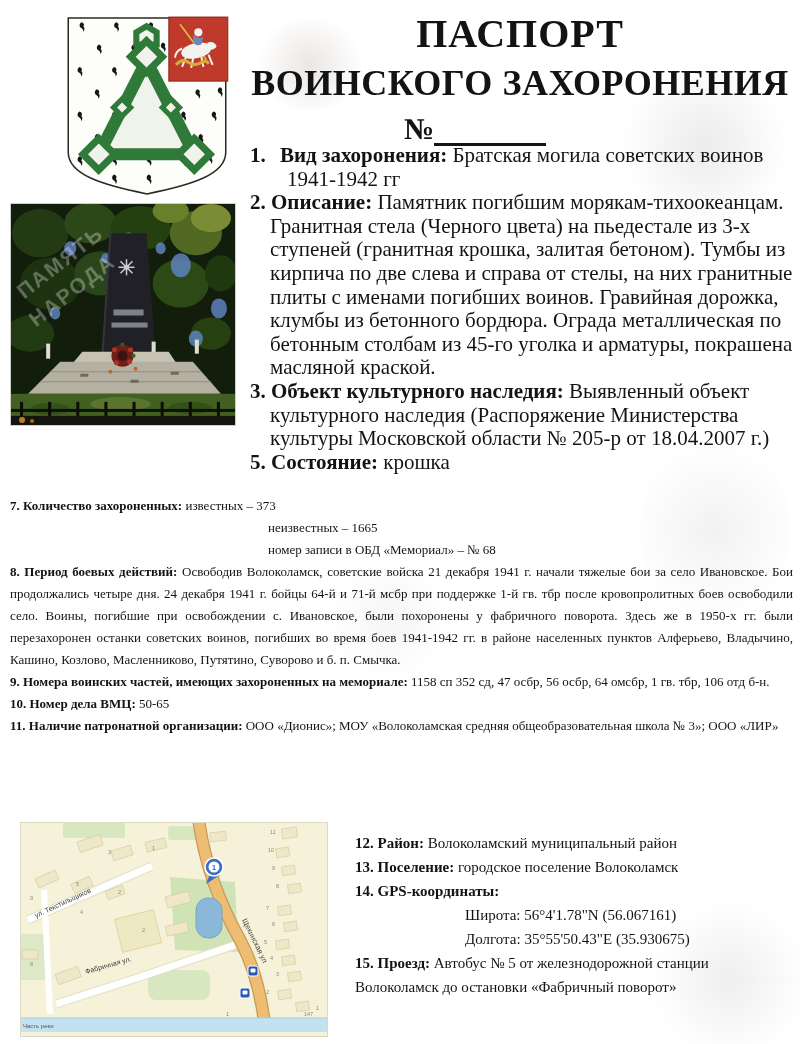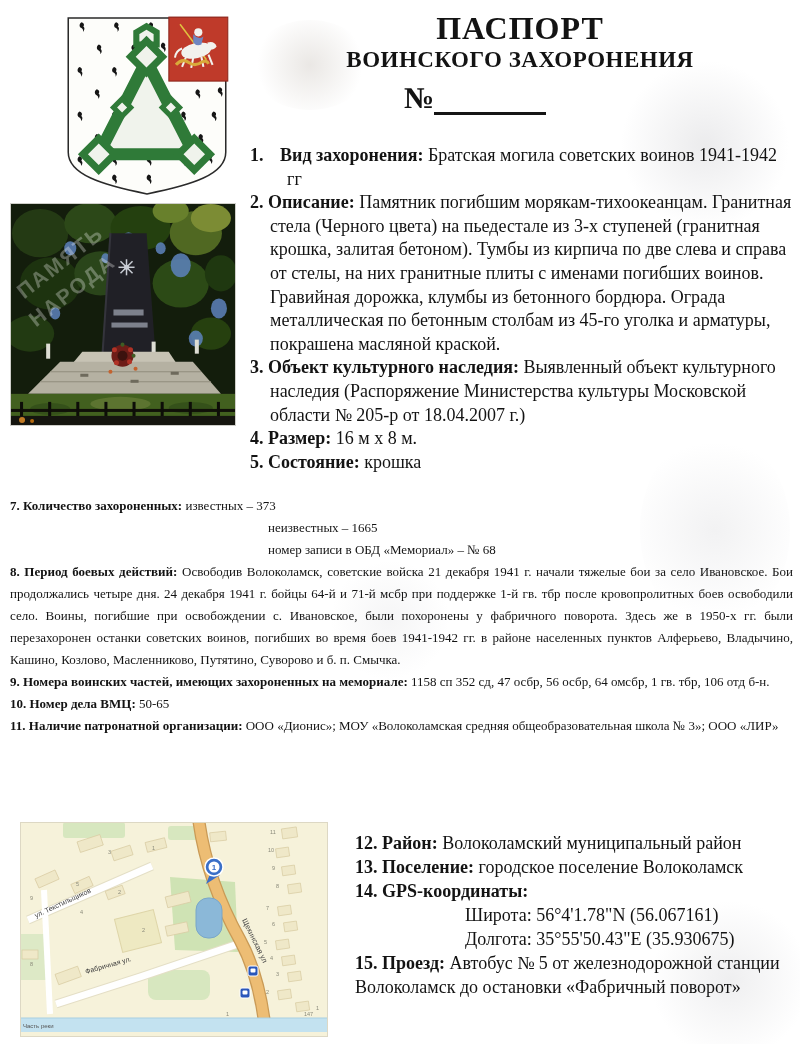--- a/index.html
+++ b/index.html
@@ -9,39 +9,39 @@
     position:relative; overflow:hidden;
   }
   .smudge { position:absolute; border-radius:50%; pointer-events:none; }
   .s1 { left:620px; top:60px;  width:170px; height:170px; background:radial-gradient(circle, rgba(190,190,195,.30), rgba(190,190,195,0) 70%); }
   .s2 { left:250px; top:20px;  width:120px; height:90px;  background:radial-gradient(circle, rgba(180,170,160,.28), rgba(180,170,160,0) 70%); }
   .s3 { left:640px; top:430px; width:150px; height:200px; background:radial-gradient(circle, rgba(195,195,200,.22), rgba(195,195,200,0) 70%); }
   .s4 { left:650px; top:900px; width:160px; height:160px; background:radial-gradient(circle, rgba(190,190,195,.25), rgba(190,190,195,0) 70%); }
   .s5 { left:330px; top:560px; width:120px; height:120px; background:radial-gradient(circle, rgba(200,200,205,.18), rgba(200,200,205,0) 70%); }
 
   .title { position:absolute; left:248px; top:10px; width:544px; text-align:center; font-weight:bold; }
-  .t1 { font-size:32px; letter-spacing:1px; }
-  .t2 { font-size:23px; letter-spacing:.5px; white-space:nowrap; }
+  .t1 { font-size:40px; letter-spacing:1px; }
+  .t2 { font-size:36px; letter-spacing:.5px; margin-top:5px; white-space:nowrap; }
   .noline { margin-top:8px; font-size:30px; text-align:center; padding-right:90px; }
   .noline .blank { display:inline-block; width:112px; border-bottom:3px solid #151515; height:30px; vertical-align:bottom; }
 
   .arms  { position:absolute; left:58px; top:12px; }
   .photo { position:absolute; left:10px; top:203px; }
   .mapbx { position:absolute; left:20px; top:822px; }
 
-  .col-right { position:absolute; left:250px; top:144px; width:544px; font-size:18px; line-height:23.6px; }
+  .col-right { position:absolute; left:250px; top:144px; width:544px; font-size:21px; line-height:23.6px; }
   .hang  { padding-left:20px; text-indent:-20px; }
   .hang1 { padding-left:37px; text-indent:-37px; }
   .n1 { display:inline-block; width:30px; text-indent:0; }
 
   .block-full { position:absolute; left:10px; top:495px; width:783px; font-size:13px; line-height:22px; }
   .pad258 { padding-left:258px; }
   .just { text-align:justify; }
 
-  .block-br { position:absolute; left:355px; top:831px; width:437px; font-size:18px; line-height:24px; }
+  .block-br { position:absolute; left:355px; top:831px; width:437px; font-size:15px; line-height:24px; }
   .pad110 { padding-left:110px; }
 
   b { font-weight:bold; }
 </style>
 </head>
 <body>
 
 <div>
 
   <div class="smudge s1"></div>
@@ -220,23 +220,20 @@
     <div class="hang1">
       <b class="n1">1.</b><b>Вид захоронения:</b> <span>Братская могила советских воинов 1941-1942 гг</span>
     </div>
     <div class="hang">
       <b>2.</b> <b>Описание:</b> <span>Памятник погибшим морякам-тихоокеанцам. Гранитная стела (Черного цвета) на пьедестале из 3-х ступеней (гранитная крошка, залитая бетоном). Тумбы из кирпича по две слева и справа от стелы, на них гранитные плиты с именами погибших воинов. Гравийная дорожка, клумбы из бетонного бордюра. Ограда металлическая по бетонным столбам из 45-го уголка и арматуры, покрашена масляной краской.</span>
     </div>
     <div class="hang">
       <b>3.</b> <b>Объект культурного наследия:</b> <span>Выявленный объект культурного наследия (Распоряжение Министерства культуры Московской области № 205-р от 18.04.2007 г.)</span>
     </div>
     <div class="hang">
-      <b>4.</b> <b>Размер:</b> <span>16 м х 8 м.</span>
-    </div>
-    <div class="hang">
       <b>5.</b> <b>Состояние:</b> <span>крошка</span>
     </div>
   </div>
 
   <div class="block-full">
     <div>
       <div>
         <b>7.</b> <b>Количество захороненных:</b> <span>известных – 373</span>
       </div>
       <div class="pad258">неизвестных – 1665</div>

